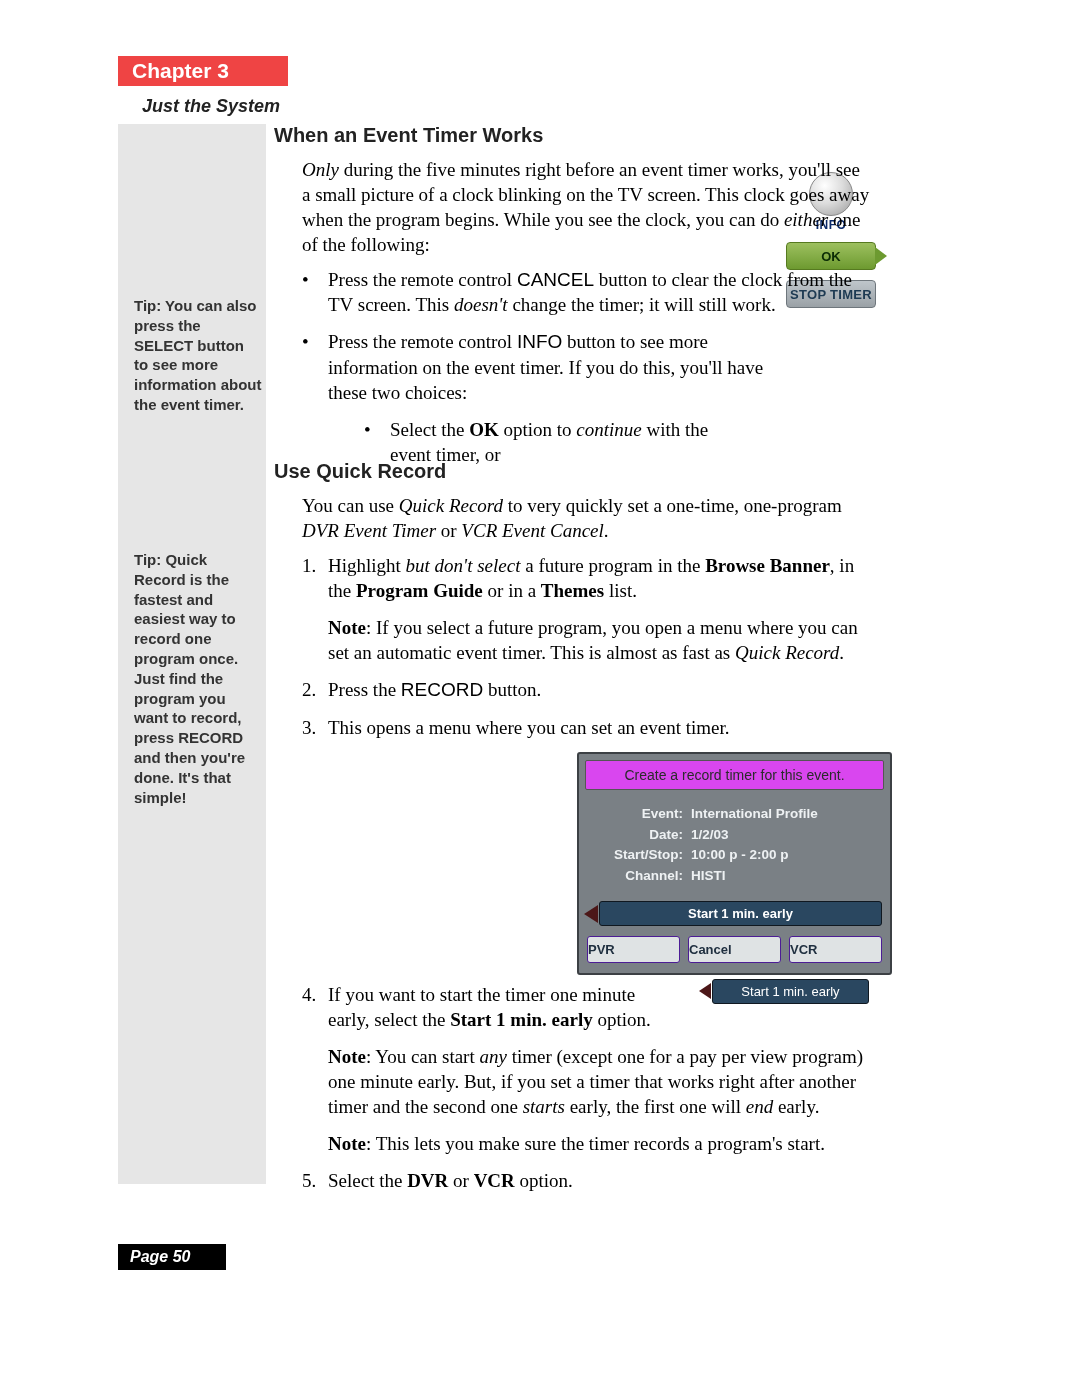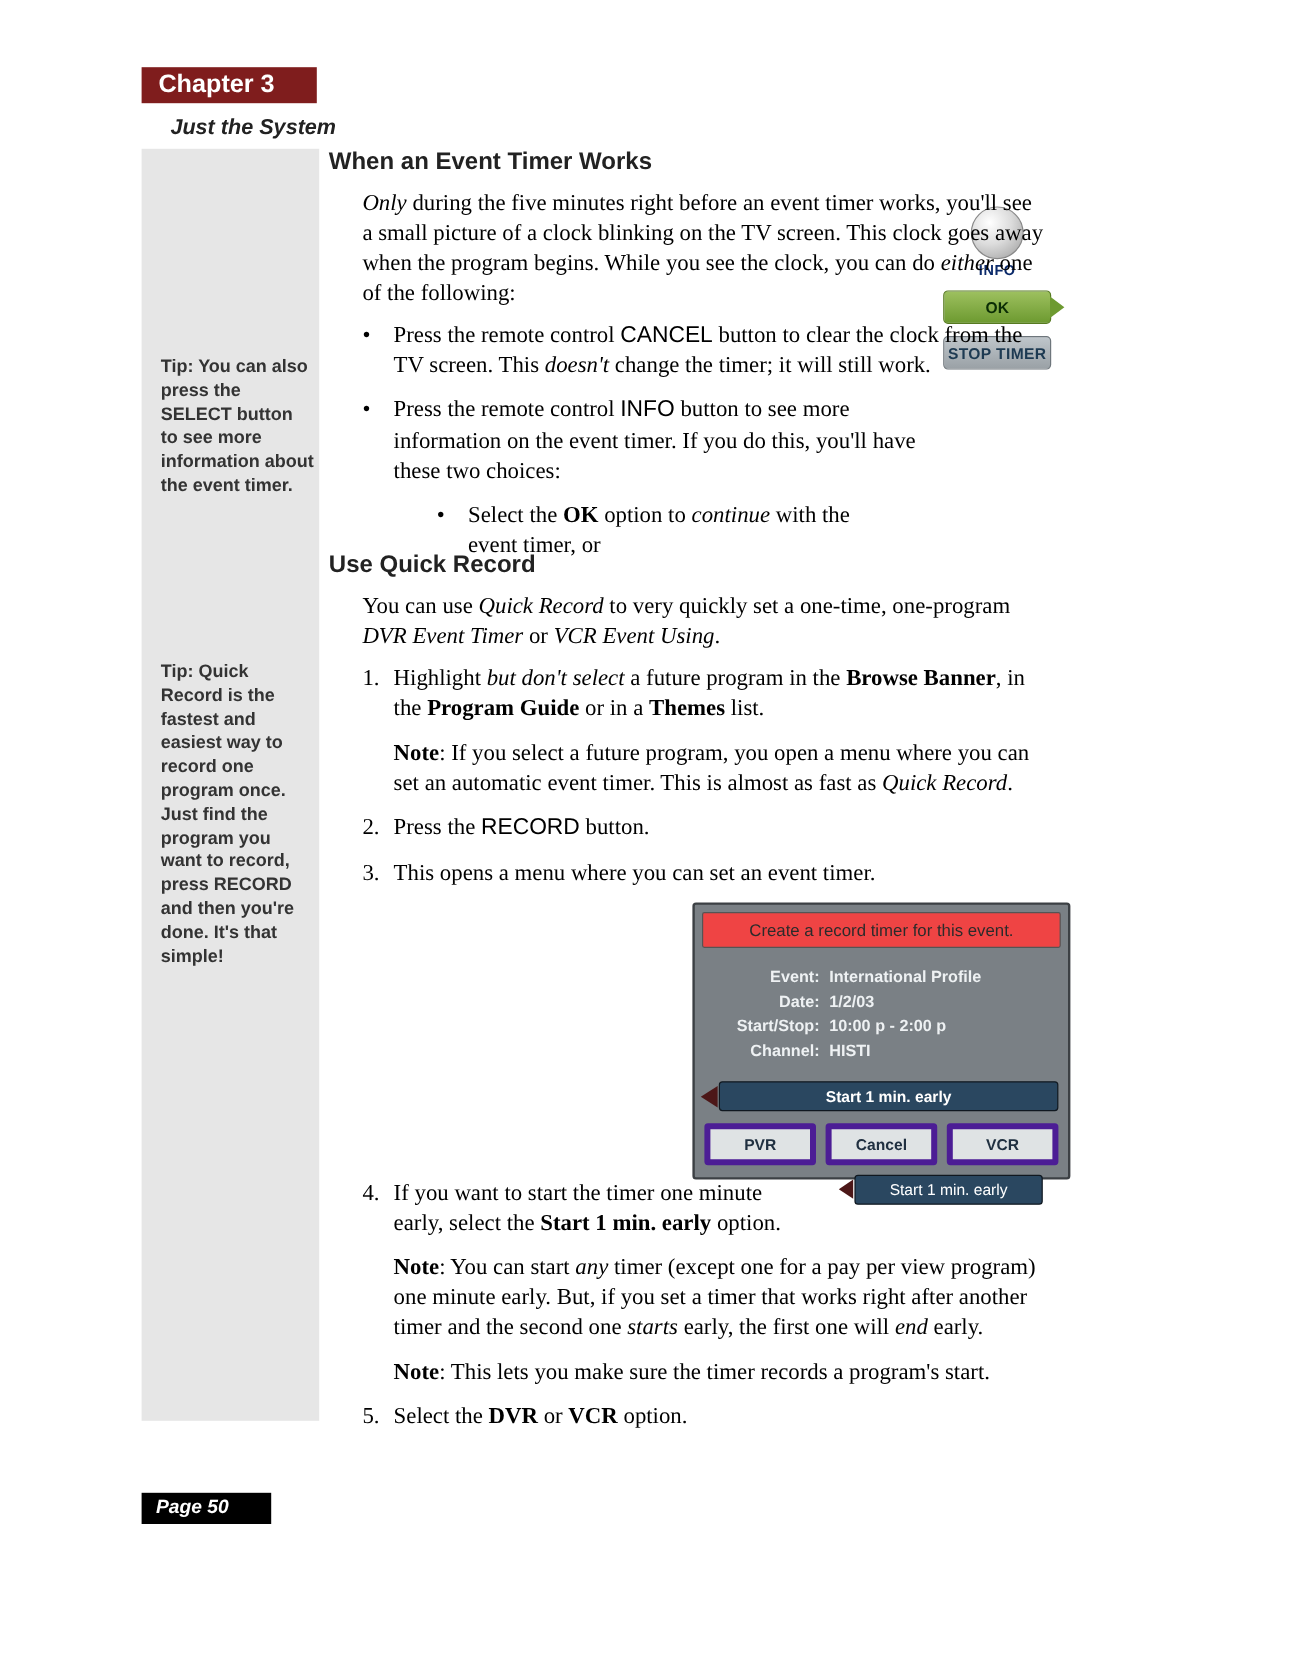--- a/index.html
+++ b/index.html
@@ -9,22 +9,22 @@
     margin:0 auto;
     position:relative;
     background:#fff;
     color:#000;
     padding-top:60px;
     box-sizing:border-box;
   }
   .chapter-bar{
     position:absolute;
     left:118px; top:56px;
-    width:146px; height:30px;
-    background:#7f1d1d;
+    width:170px; height:30px;
+    background:#ef4444;
     color:#fff;
     font:700 21px/30px Arial,Helvetica,sans-serif;
     padding-left:14px;
     box-sizing:border-box;
   }
   .subtitle{
     position:absolute;
     left:142px; top:96px;
     font:italic 700 18px Arial,Helvetica,sans-serif;
     color:#222;
@@ -142,21 +142,21 @@
     left:275px; top:0;
     width:315px;
     background:#7a8085;
     border:2px solid #3c4044;
     border-radius:3px;
     box-sizing:border-box;
     font-family:Arial,Helvetica,sans-serif;
     color:#eef1f3;
   }
   .record-dialog .hdr{
-    background:#ef4444;
+    background:#d946ef;
     color:#2b2b2b;
     border:1px solid #555;
     margin:6px;
     padding:6px 6px;
     font-size:14px;
     text-align:center;
     border-radius:2px;
   }
   .record-dialog .fields{
     padding:8px 14px 10px 14px;
@@ -182,24 +182,24 @@
     content:"";position:absolute;left:-16px;top:50%;transform:translateY(-50%);
     border-right:14px solid #4c1718;border-top:9px solid transparent;border-bottom:9px solid transparent;
   }
   .record-dialog .btns{
     display:flex;gap:8px;padding:6px 8px 10px 8px;
   }
   .record-dialog .btn{
     flex:1;
     background:#dfe3e4;
     color:#203040;
-    border:5px solid #4c1d95;
+    border:1px solid #4c1d95;
     border-radius:3px;
     font:700 13px/1 Arial,Helvetica,sans-serif;
-    text-align:center;
+    text-align:left;
     padding:6px 0;
   }
 
   .early-chip{
     position:absolute;
     left:410px; top:-3px;
     width:155px;
     background:#2a4760;
     border:1px solid #101820;
     border-radius:3px;
@@ -247,21 +247,21 @@
   <div class="content" style="top:124px">
     <div class="h2">When an Event Timer Works</div>
     <div class="body-p"><i>Only</i> during the five minutes right before an event timer works, you'll see a small picture of a clock blinking on the TV screen. This clock goes away when the program begins. While you see the clock, you can do <i>either</i> one of the following:</div>
     <div class="bul">Press the remote control <span class="sans">CANCEL</span> button to clear the clock from the TV screen. This <i>doesn't</i> change the timer; it will still work.</div>
     <div class="bul" style="padding-right:100px">Press the remote control <span class="sans">INFO</span> button to see more information on the event timer. If you do this, you'll have these two choices:</div>
     <div class="sub-bul" style="padding-right:150px">Select the <b>OK</b> option to <i>continue</i> with the event timer, or</div>
   </div>
 
   <div class="content" style="top:460px">
     <div class="h2">Use Quick Record</div>
-    <div class="body-p">You can use <i>Quick Record</i> to very quickly set a one-time, one-program <i>DVR Event Timer</i> or <i>VCR Event Using</i>.</div>
+    <div class="body-p">You can use <i>Quick Record</i> to very quickly set a one-time, one-program <i>DVR Event Timer</i> or <i>VCR Event Cancel</i>.</div>
 
     <div class="ol-item">
       <span class="num">1.</span>
       <span>Highlight <i>but don't select</i> a future program in the <b>Browse Banner</b>, in the <b>Program Guide</b> or in a <b>Themes</b> list.</span>
     </div>
     <div class="note-indent"><b>Note</b>: If you select a future program, you open a menu where you can set an automatic event timer. This is almost as fast as <i>Quick Record</i>.</div>
 
     <div class="ol-item">
       <span class="num">2.</span>
       <span>Press the <span class="sans">RECORD</span> button.</span>

